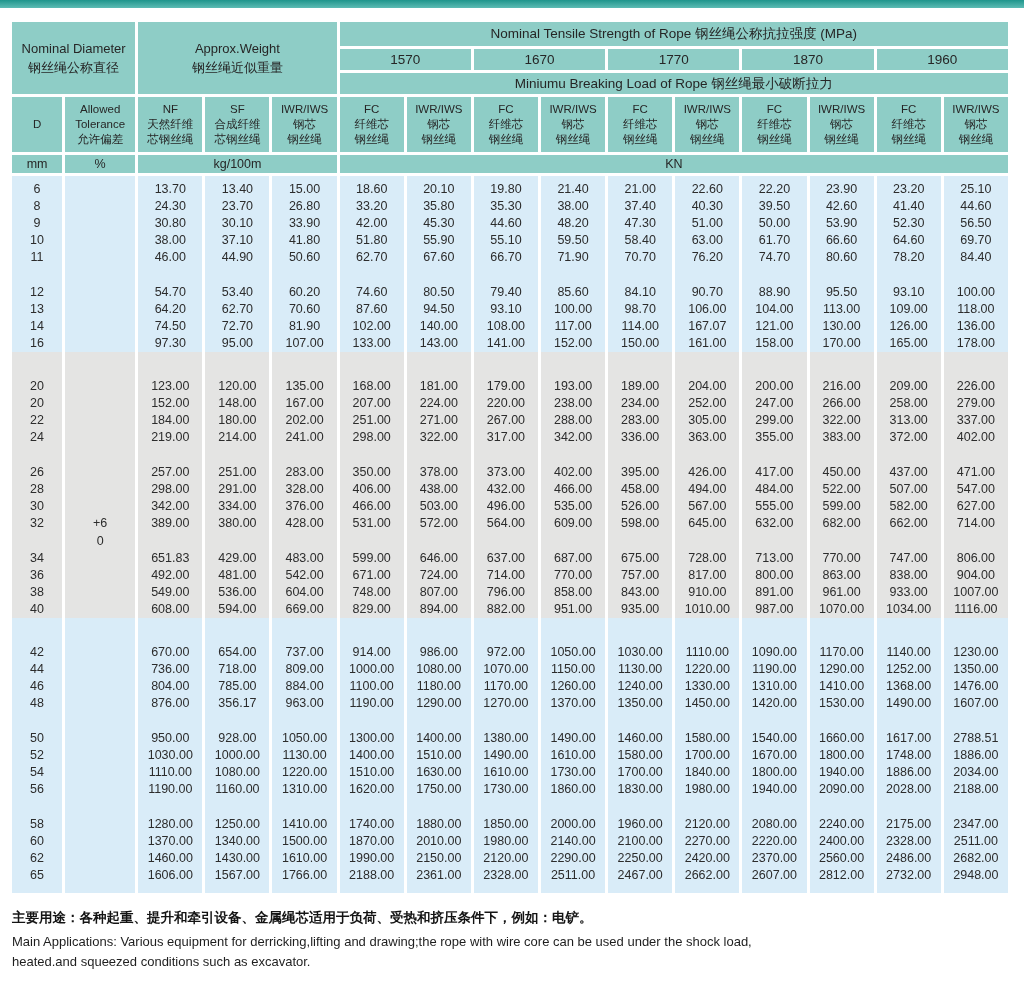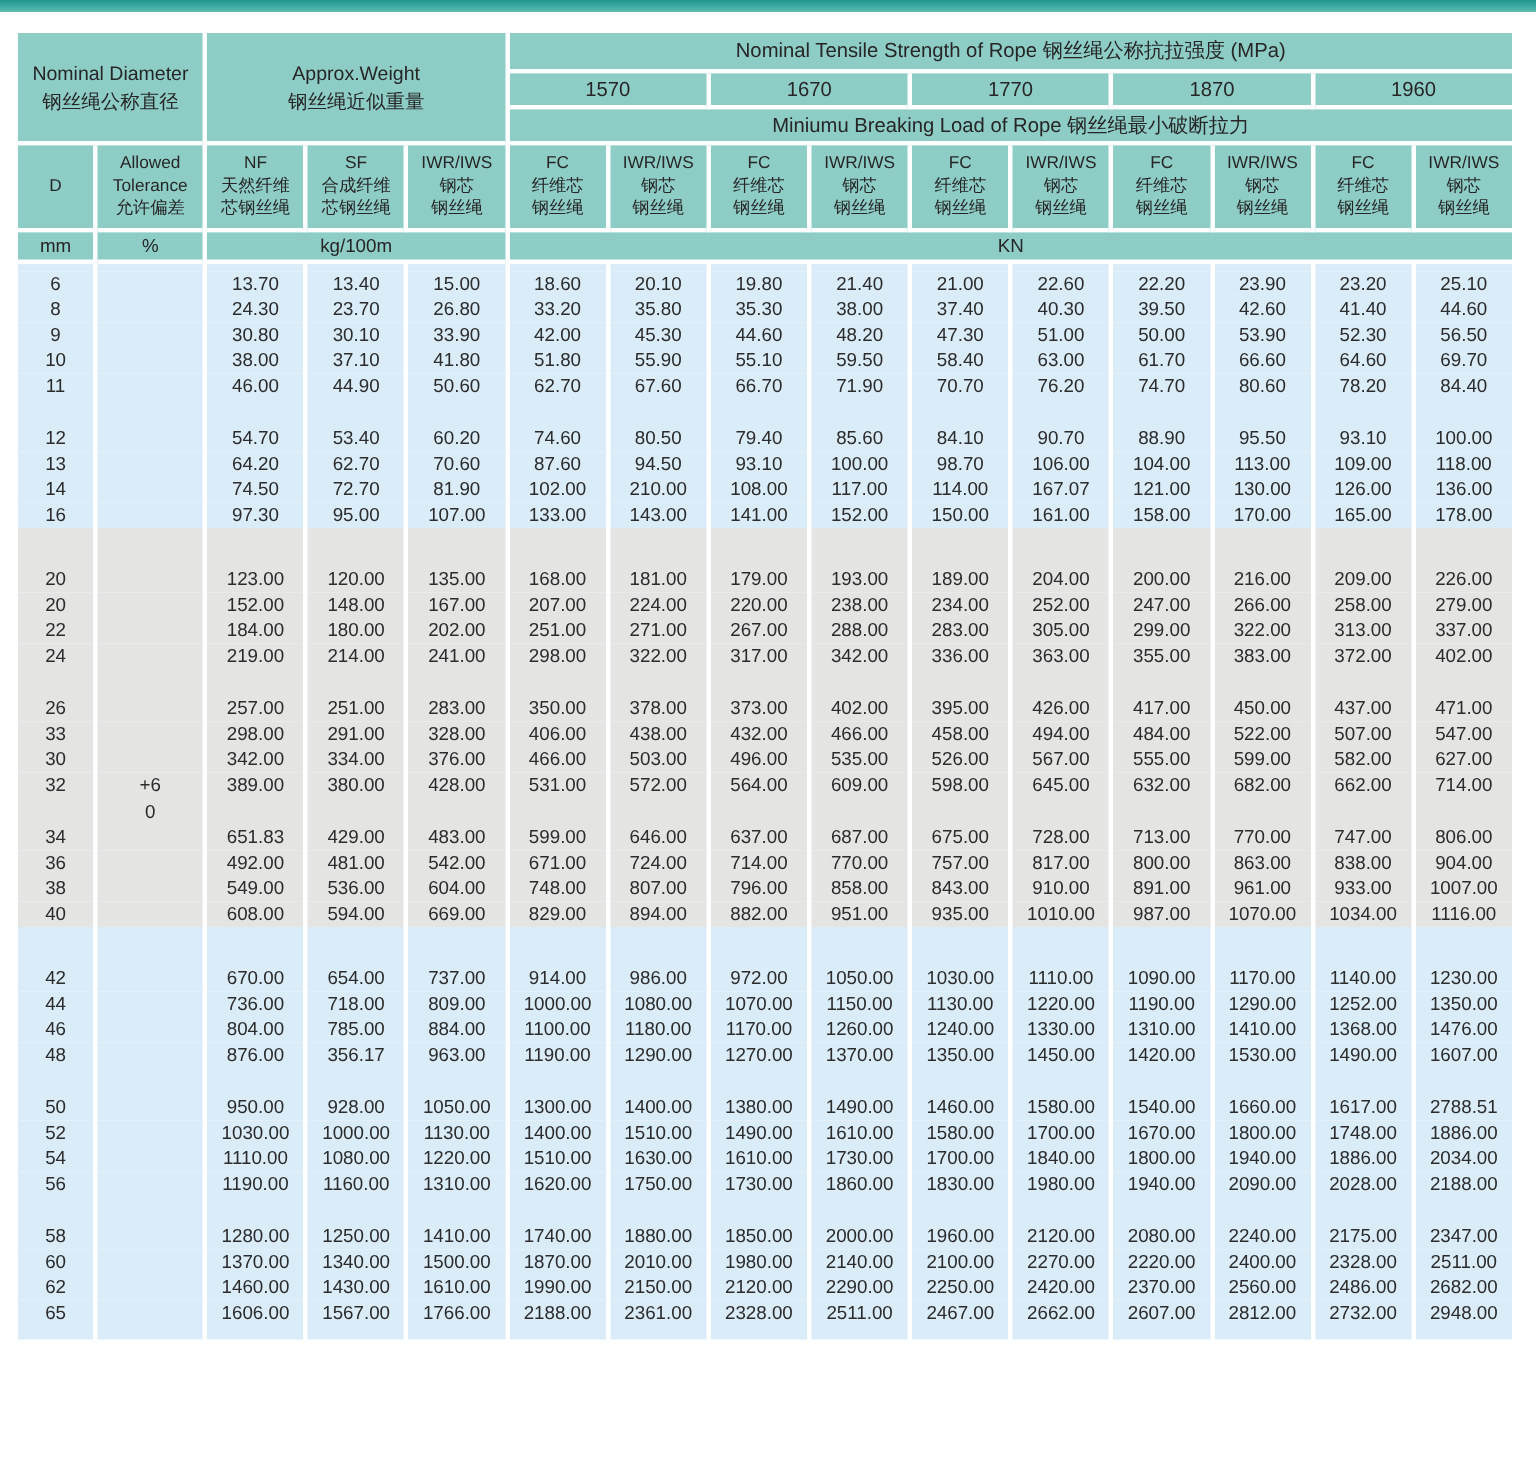--- a/index.html
+++ b/index.html
@@ -325,21 +325,21 @@
           <td>109.00</td>
           <td>118.00</td>
         </tr>
         <tr class="g-blue">
           <td>14</td>
           <td></td>
           <td>74.50</td>
           <td>72.70</td>
           <td>81.90</td>
           <td>102.00</td>
-          <td>210.00</td>
+          <td>140.00</td>
           <td>108.00</td>
           <td>117.00</td>
           <td>114.00</td>
           <td>167.07</td>
           <td>121.00</td>
           <td>130.00</td>
           <td>126.00</td>
           <td>136.00</td>
         </tr>
         <tr class="g-blue">
@@ -472,21 +472,21 @@
           <td>373.00</td>
           <td>402.00</td>
           <td>395.00</td>
           <td>426.00</td>
           <td>417.00</td>
           <td>450.00</td>
           <td>437.00</td>
           <td>471.00</td>
         </tr>
         <tr class="g-grey">
-          <td>33</td>
+          <td>28</td>
           <td></td>
           <td>298.00</td>
           <td>291.00</td>
           <td>328.00</td>
           <td>406.00</td>
           <td>438.00</td>
           <td>432.00</td>
           <td>466.00</td>
           <td>458.00</td>
           <td>494.00</td>
@@ -882,13 +882,18 @@
           <td style="height: 9px;"></td>
           <td style="height: 9px;"></td>
           <td style="height: 9px;"></td>
           <td style="height: 9px;"></td>
           <td style="height: 9px;"></td>
           <td style="height: 9px;"></td>
         </tr>
       </tbody>
   </table>
 
+  <div class="footer">
+    <p class="cn">主要用途：各种起重、提升和牵引设备、金属绳芯适用于负荷、受热和挤压条件下，例如：电铲。</p>
+    <p class="en">Main Applications: Various equipment for derricking,lifting and drawing;the rope with wire core can be used under the shock load,
+heated.and squeezed conditions such as excavator.</p>
+  </div>
 </div>
 
 </body></html>

